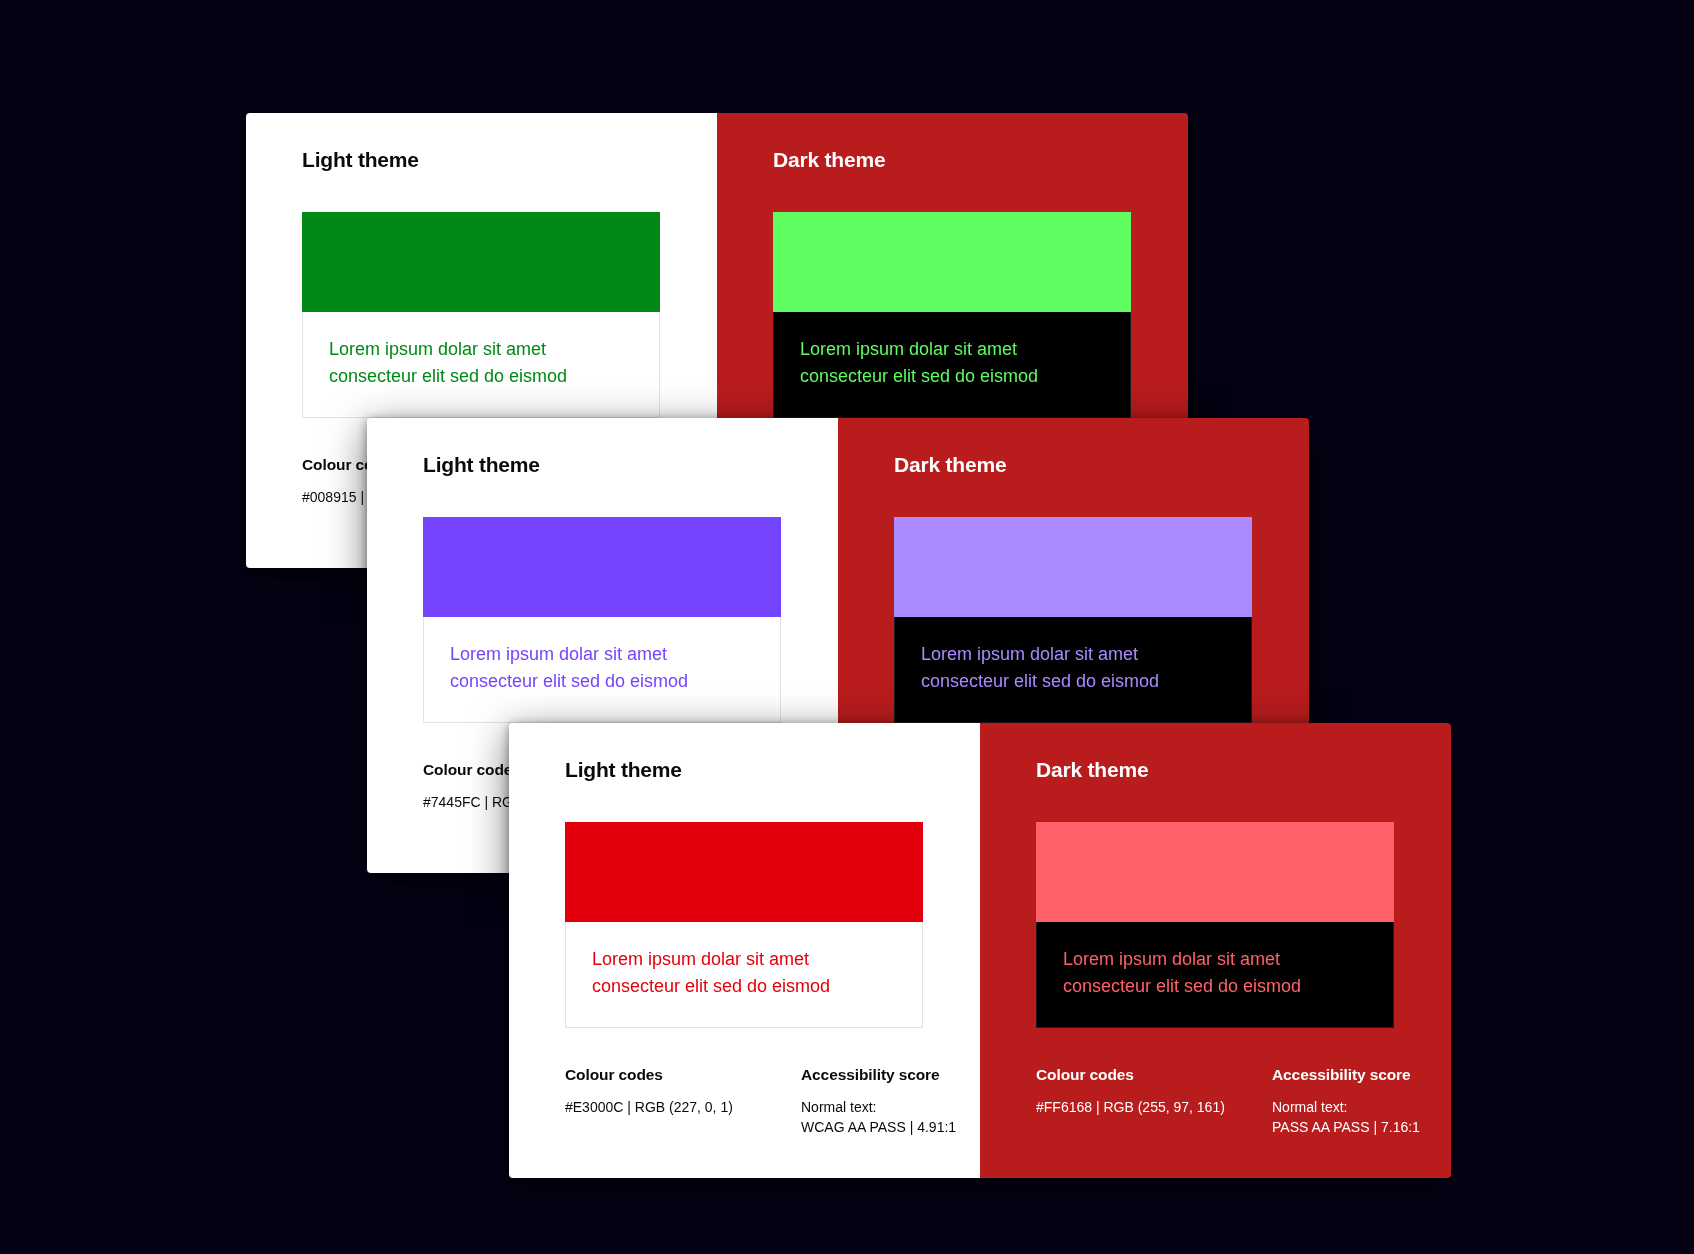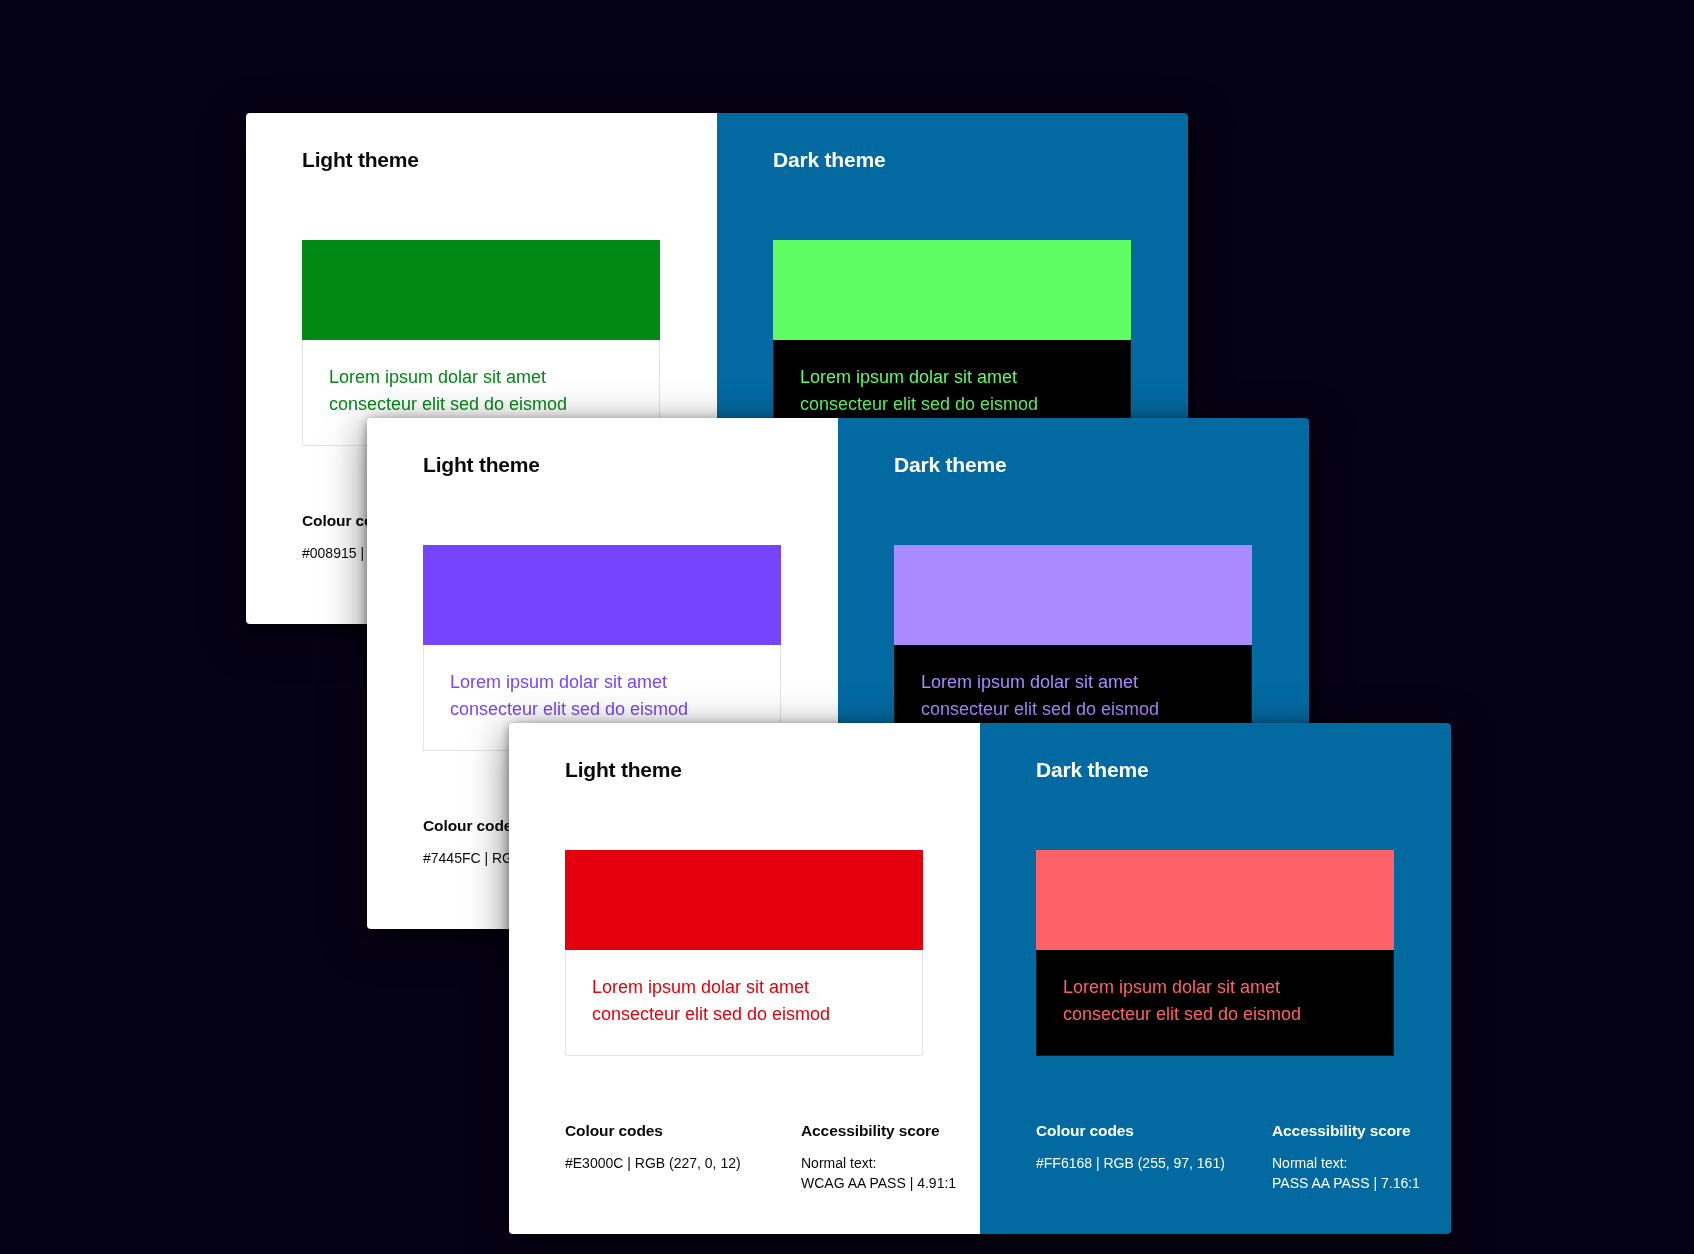--- a/index.html
+++ b/index.html
@@ -36,21 +36,21 @@
     display: flex;
     flex-direction: column;
   }
 
   .panel.light {
     background: #ffffff;
     color: #0a0a0a;
   }
 
   .panel.dark {
-    background: #0369a1;
+    background: #b91c1c;
     color: #ffffff;
   }
 
   .panel-title {
     font-size: 21px;
     font-weight: 600;
     letter-spacing: -0.2px;
     line-height: 1.2;
     margin-bottom: 40px;
     white-space: nowrap;
@@ -108,21 +108,21 @@
     font-size: 14px;
     line-height: 1.42;
     white-space: nowrap;
   }
 
   
   #pair-green  { left: 246px;  top: 113px; z-index: 1; }
   #pair-purple { left: 367px;  top: 418px; z-index: 2; }
   #pair-red    { left: 509px;  top: 723px; z-index: 3; }
 
-  .pair .panel { width: 471px; gap: 28px; }
+  .pair .panel { width: 471px; }
 </style>
 </head>
 <body style="background: rgb(6, 2, 21);">
 
 <div class="stage">
 
   <div class="pair" id="pair-green">
 
     <div class="panel light">
       <div class="panel-title">Light theme</div>
@@ -218,21 +218,21 @@
       <div class="panel-title">Light theme</div>
 
       <div class="preview">
         <div class="swatch" style="background:#E3000C"></div>
         <div class="sample" style="color:#E3000C">Lorem ipsum dolar sit amet consecteur elit sed do eismod</div>
       </div>
 
       <div class="meta">
         <div class="meta-col">
           <div class="meta-head">Colour codes</div>
-          <div class="meta-line">#E3000C | RGB (227, 0, 12)</div>
+          <div class="meta-line">#E3000C | RGB (227, 0, 1)</div>
         </div>
         <div class="meta-col">
           <div class="meta-head">Accessibility score</div>
           <div class="meta-line">Normal text:</div>
           <div class="meta-line">WCAG AA PASS | 4.91:1</div>
         </div>
       </div>
     </div>
 
     <div class="panel dark">

